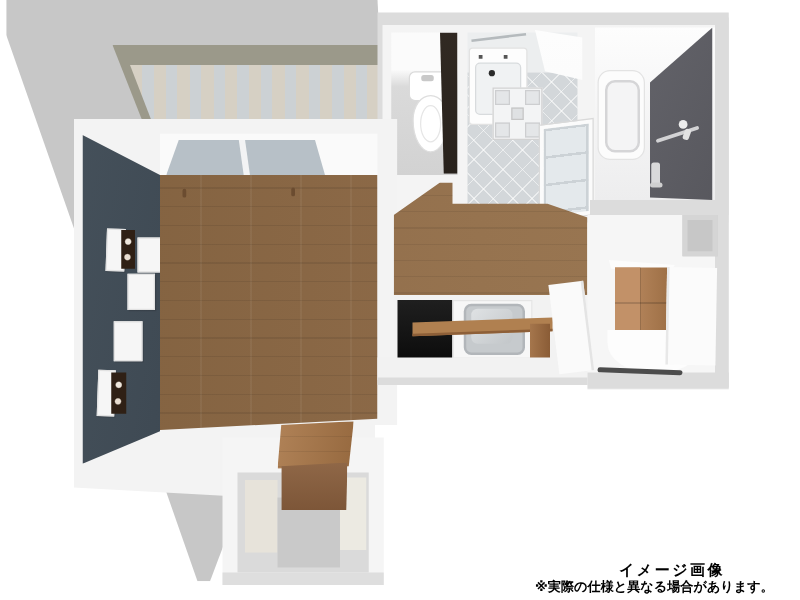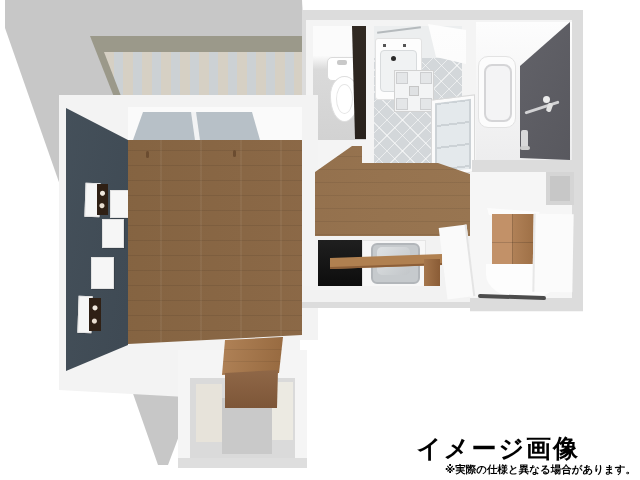--- a/index.html
+++ b/index.html
@@ -21,21 +21,21 @@
   
   .tiles{background:
     repeating-linear-gradient(45deg, rgba(255,255,255,.55) 0 1px, rgba(255,255,255,0) 1px 11px),
     repeating-linear-gradient(-45deg, rgba(255,255,255,.55) 0 1px, rgba(255,255,255,0) 1px 11px),
     #d3d7da;}
   .accent{background:linear-gradient(100deg,#49555f,#333d47 55%,#2b343d);}
   .bathwall{background:linear-gradient(115deg,#9b9ba1 0%,#6f6f76 45%,#54545a 80%);}
   .whitebox{background:#f6f6f6;border:1px solid #e2e2e2;box-shadow:1px 1px 0 rgba(0,0,0,.12);}
   .darkbox{background:radial-gradient(circle at 50% 30%, #efe7dd 0 2px, rgba(0,0,0,0) 3px),
            radial-gradient(circle at 45% 70%, #e8ddd0 0 2px, rgba(0,0,0,0) 3px),#2f2015;}
-  .caption-title{font-weight:bold;font-size:25px;letter-spacing:2px;color:#000;}
+  .caption-title{font-weight:bold;font-size:12px;letter-spacing:2px;color:#000;}
   .caption-sub{font-weight:bold;font-size:10.5px;letter-spacing:0px;color:#000;}
 </style>
 </head>
 <body>
 
 <div id="canvas">
 
   <div class="abs" style="left: 0px; top: 0px; width: 640px; height: 480px; clip-path: polygon(5px 0px, 302px 0px, 307px 97px, 168px 465px, 158px 465px, 5px 28px); background-color: rgb(199, 199, 199);"></div>
 
   <div class="abs" style="left: 0px; top: 0px; width: 640px; height: 480px; clip-path: polygon(90px 36px, 308px 36px, 308px 97px, 114px 97px); background-color: rgb(155, 153, 138);"></div>
@@ -151,15 +151,15 @@
   <div class="abs" style="left:178px;top:458px;width:129px;height:10px;background:#dedede;"></div>
   <div class="abs" style="left:222px;top:337px;width:61px;height:38px;
               clip-path:polygon(3px 3px,61px 0,57px 36px,0 38px);
               background:repeating-linear-gradient(180deg,rgba(0,0,0,.07) 0 1px,rgba(0,0,0,0) 1px 12px),
                          linear-gradient(100deg,#b08257,#96693f);"></div>
   <div class="abs" style="left:225px;top:370px;width:53px;height:38px;
               clip-path:polygon(0 3px,53px 0,52px 38px,0 38px);
               background:linear-gradient(180deg,#8f6747,#7d5638);"></div>
 
   <div class="abs caption-title" style="right:60px;bottom:15px;">イメージ画像</div>
-  <div class="abs caption-sub" style="right:4px;bottom:3px;">※実際の仕様と異なる場合があります。</div>
+  <div class="abs caption-sub" style="right:21px;bottom:3px;">※実際の仕様と異なる場合があります。</div>
 
 </div>
 
 </body></html>

